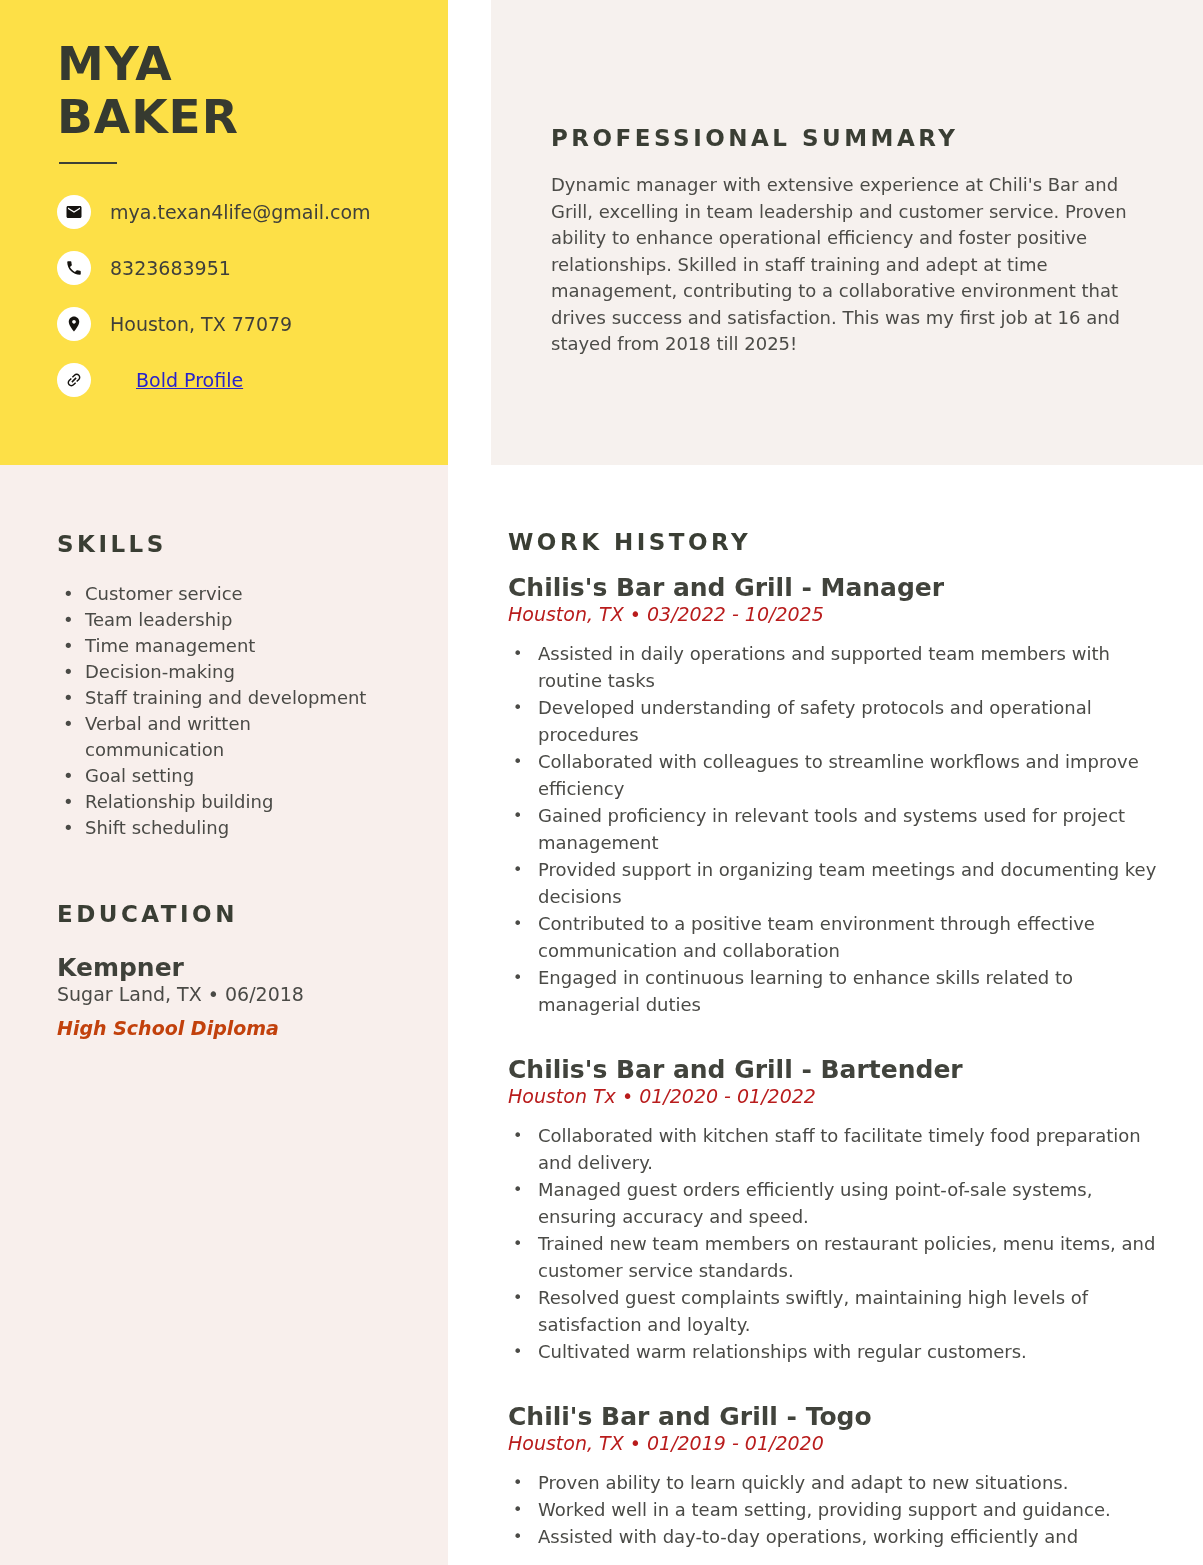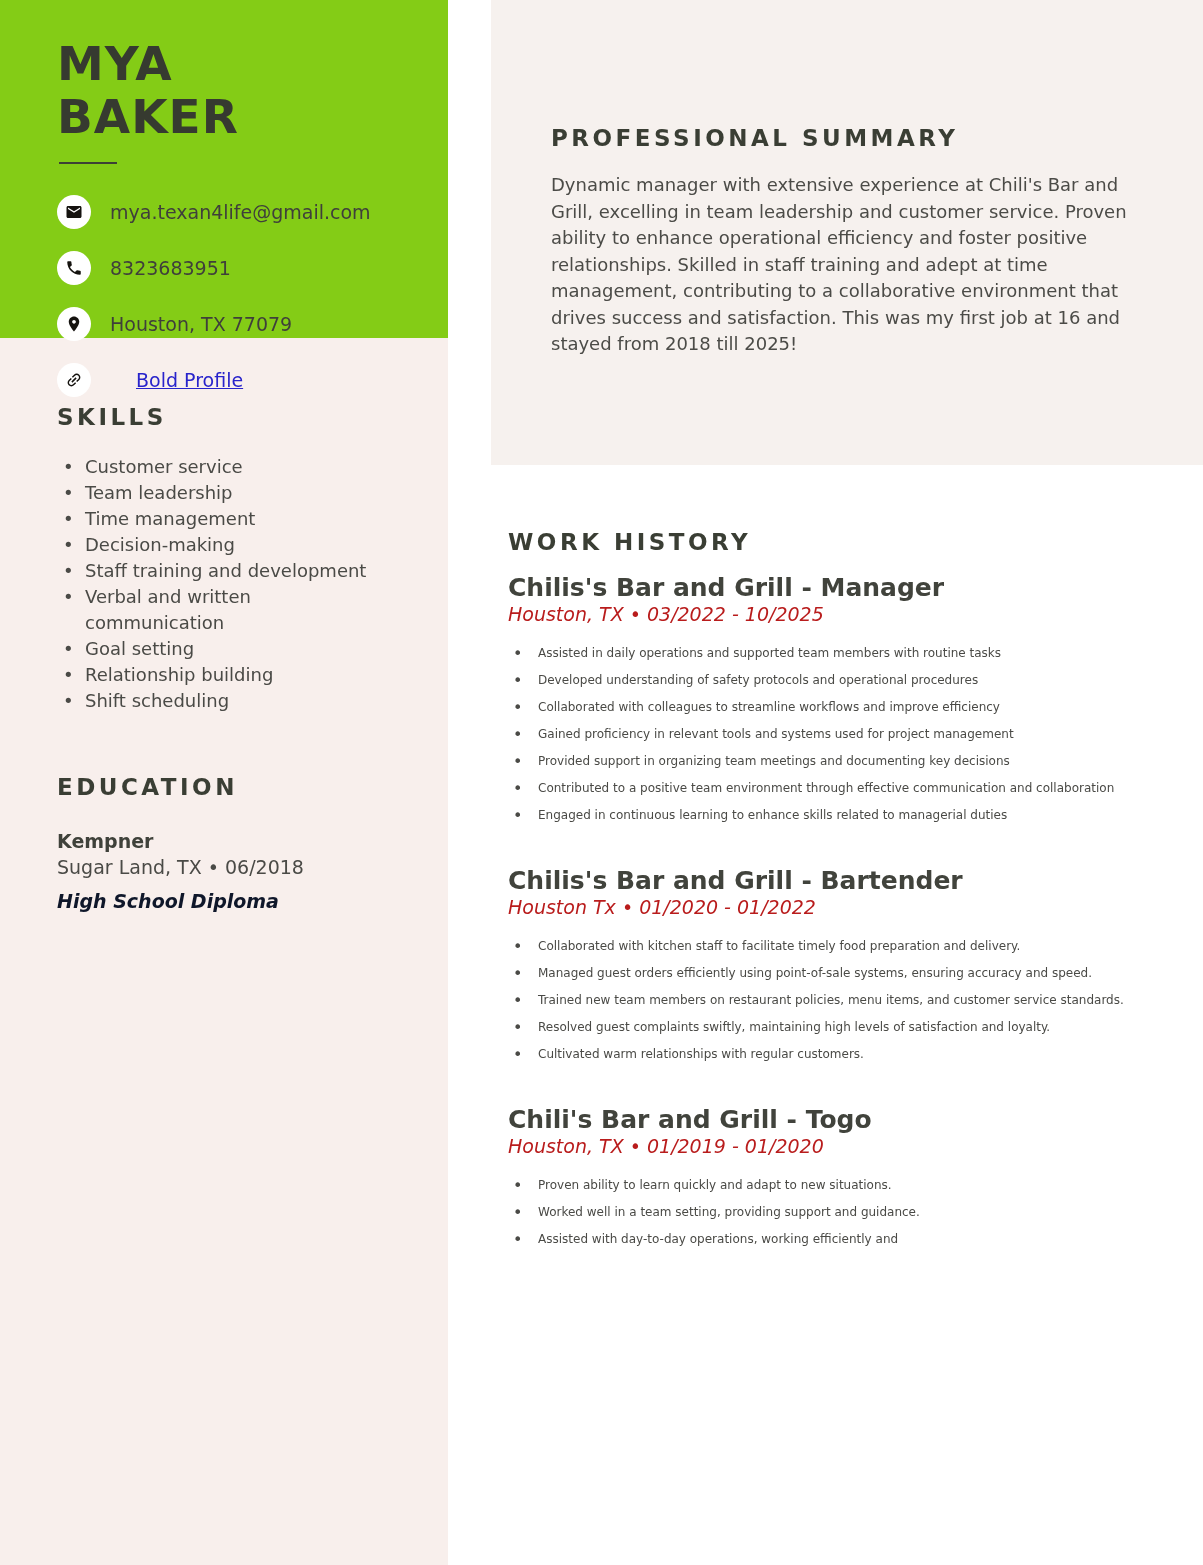--- a/index.html
+++ b/index.html
@@ -21,22 +21,22 @@
   
   .sidebar {
     width: 448px;
     min-height: 1565px;
     background: #f8efec;
     flex: 0 0 448px;
     display: flex;
     flex-direction: column;
   }
   .sidebar-top {
-    height: 338px;
-    background: #84cc16;
+    height: 465px;
+    background: #fde047;
     padding: 37px 28px 0 57px;
   }
   .person-name {
     font-size: 47px;
     line-height: 53px;
     font-weight: 700;
     letter-spacing: 1px;
     color: #363a30;
   }
   .name-divider {
@@ -100,32 +100,32 @@
   }
   .skills-list li::before {
     content: "•";
     position: absolute;
     left: 6px;
     top: 0;
   }
   .section-heading.education { margin-top: 60px; }
   .edu-school {
     margin-top: 28px;
-    font-size: 19px;
+    font-size: 25px;
     font-weight: 700;
     color: #3f413a;
     line-height: 26px;
   }
   .edu-meta { font-size: 19px; line-height: 27px; color: #4a4a46; }
   .edu-degree {
     margin-top: 9px;
     font-size: 19px;
     font-weight: 700;
     font-style: italic;
-    color: #0f172a;
+    color: #c2410c;
   }
 
   
   .main { flex: 1 1 auto; display: flex; flex-direction: column; }
   .main-top {
     height: 465px;
     background: #f6f1ee;
     padding: 125px 45px 0 60px;
     margin-left: 43px;
   }
@@ -153,21 +153,21 @@
     margin-top: 1px;
   }
   .bullets {
     list-style: none;
     margin-top: 13px;
     max-width: 660px;
   }
   .bullets li {
     position: relative;
     padding-left: 30px;
-    font-size: 12px;
+    font-size: 18px;
     line-height: 27px;
     color: #4a4a46;
   }
   .bullets li::before {
     content: "•";
     position: absolute;
     left: 5px;
     top: 0;
     font-size: 16px;
   }

